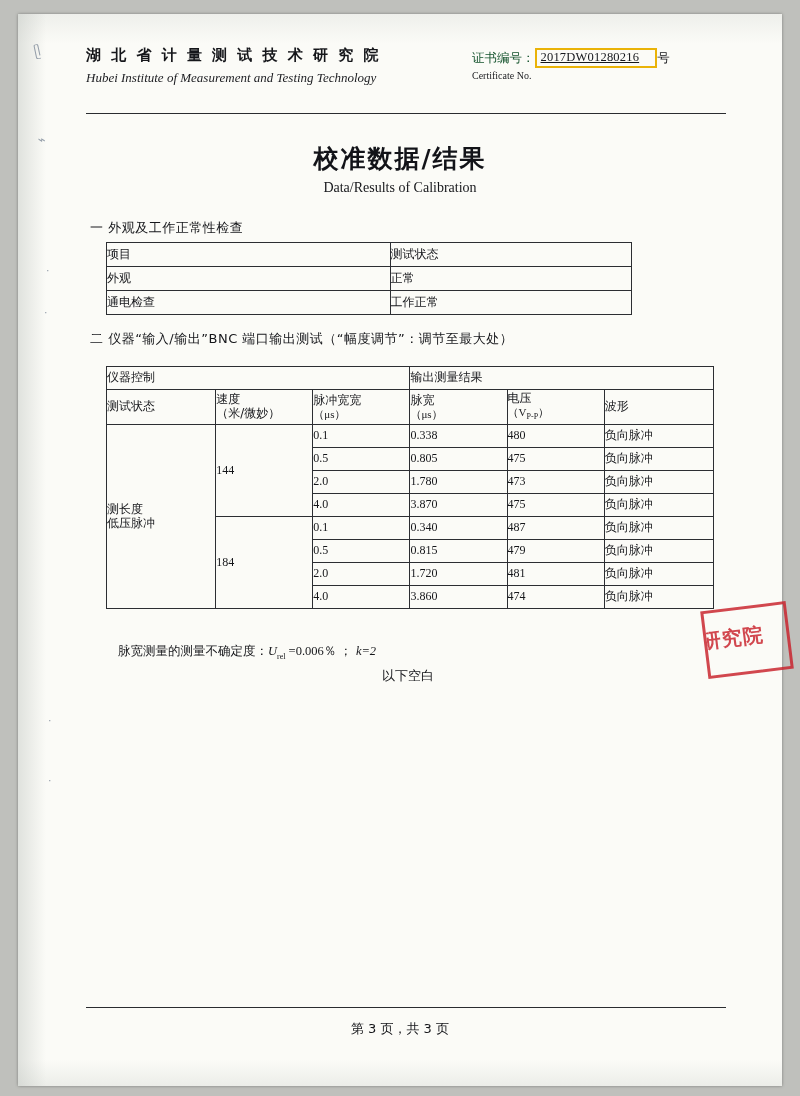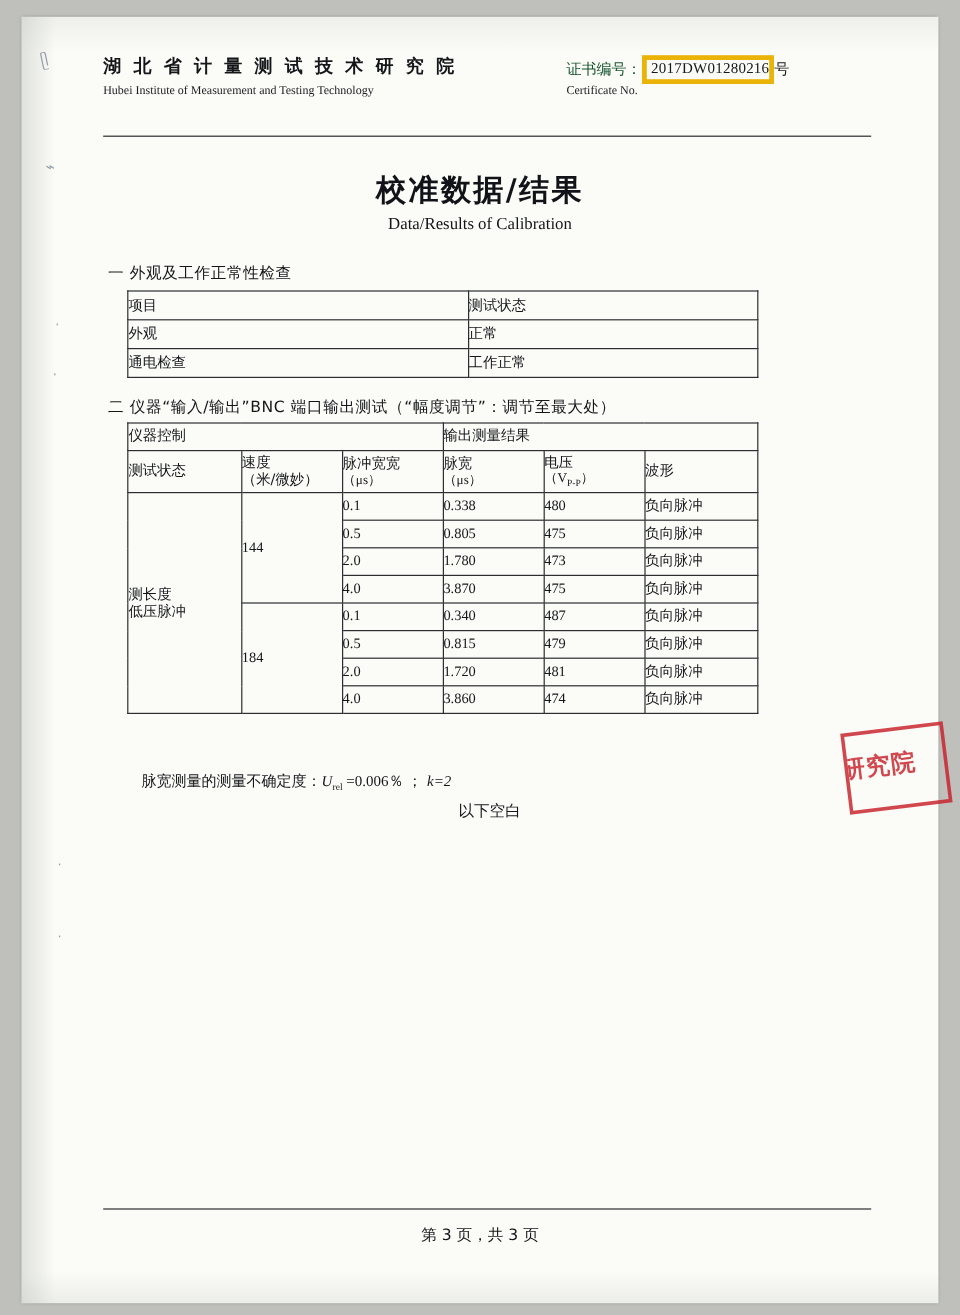--- a/index.html
+++ b/index.html
@@ -49,45 +49,47 @@
     font-family: "DejaVu Sans", sans-serif;
     font-size: 15px;
     font-weight: bold;
     letter-spacing: 2.5px;
     color: #15161a;
     white-space: nowrap;
   }
   .org-en {
     margin-top: 5px;
     font-family: "Liberation Serif", serif;
-    font-size: 10px;
+    font-size: 13px;
     color: #1b1c20;
     white-space: nowrap;
+    font-style: italic;
   }
   .cert-block {
     position: absolute;
     left: 386px;
     top: 1px;
     white-space: nowrap;
   }
   .cert-cn {
     font-size: 12.5px;
     color: #14532d;
     display: inline-block;
   }
   .cert-no-box {
     display: inline-block;
-    border: 4px solid #eab308;
-    padding: 0px 0 1px 4px;
+    border: 2px solid #eab308;
+    padding: 0px 16px 1px 4px;
     font-family: "Liberation Serif", serif;
     font-size: 12.5px;
     letter-spacing: 0.2px;
     color: #16181c;
     position: relative;
     top: -1px;
+    text-decoration: underline;
   }
   .cert-suffix {
     font-size: 12.5px;
     color: #15161a;
   }
   .cert-en {
     position: absolute;
     left: 386px;
     top: 24px;
     font-family: "Liberation Serif", serif;
@@ -154,22 +156,22 @@
     left: 88px;
     top: 228px;
     width: 526px;
   }
   #table-appearance td { height: 23px; }
 
   
   #table-bnc {
     position: absolute;
     left: 88px;
-    top: 338px;
-    width: 526px;
+    top: 352px;
+    width: 608px;
   }
   #table-bnc td { height: 22px; line-height: 1.15; }
   #table-bnc td.tall { height: 34px; }
   .unit { font-family: "Liberation Serif", serif; font-size: 11px; }
   .sub { font-size: 8px; vertical-align: sub; }
   .num { font-family: "Liberation Serif", serif; font-size: 12px; }
 
   
   .uncert {
     position: absolute;

